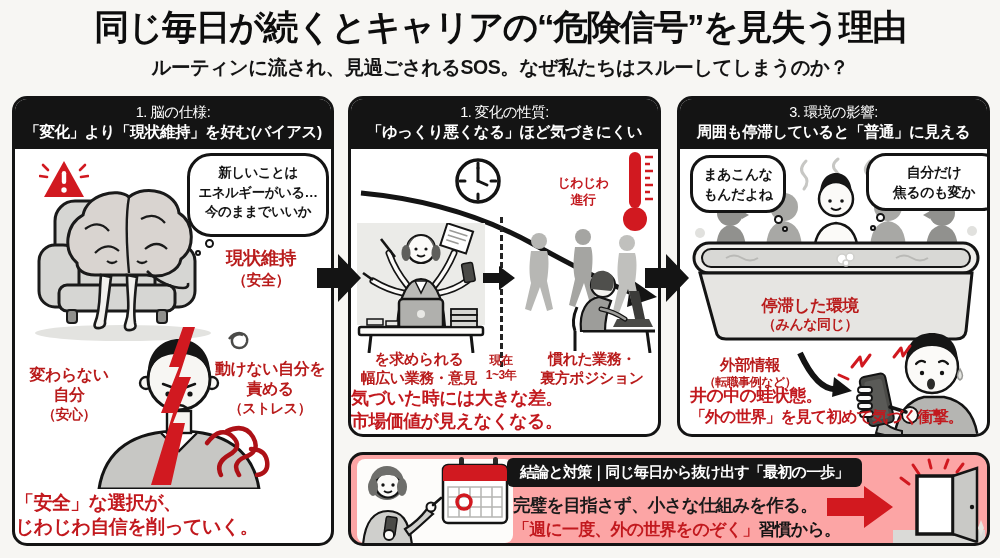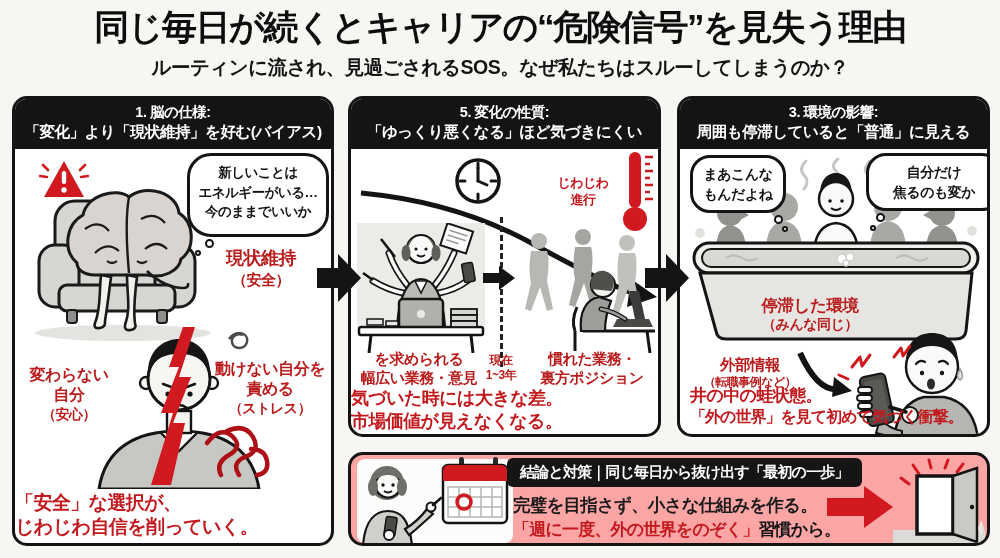--- a/index.html
+++ b/index.html
@@ -4,21 +4,21 @@
 <style>
   *{margin:0;padding:0;box-sizing:border-box}
   html,body{width:1000px;height:558px}
   body{background:#f7f6f3;font-family:"Liberation Sans","DejaVu Sans",sans-serif;color:#141414;overflow:hidden}
   .page{position:relative;width:1000px;height:558px}
   .abs{position:absolute}
   .title{position:absolute;top:4px;left:0;width:100%;text-align:center;font-size:35px;font-weight:700;letter-spacing:-1.5px;color:#0d0d0d}
   .subtitle{position:absolute;top:54px;left:0;width:100%;text-align:center;font-size:19.5px;font-weight:800;letter-spacing:-0.5px}
   .panel{position:absolute;background:#fff;border:3px solid #141414;border-radius:15px;overflow:hidden}
   .panel-head{background:#141414;color:#fff;text-align:center;padding:4px 2px 6px;line-height:1.32;letter-spacing:-0.5px}
-  .panel-head .l1{font-size:14.5px;font-weight:700}
+  .panel-head .l1{font-size:14.5px;font-weight:400}
   .panel-head .l2{font-size:15.5px;font-weight:700}
   .lbl{position:absolute;font-weight:700;text-align:center;letter-spacing:-0.5px;line-height:1.28;color:#b91c1c}
   .red{color:#c2191e}
   .concl{position:absolute;font-weight:800;text-align:left;color:#c2191e;letter-spacing:-0.6px;line-height:1.28}
   .thought{position:absolute;background:#fff;border:3px solid #141414;border-radius:24px;text-align:center;font-weight:700;letter-spacing:-0.5px;z-index:4}
   .tail{position:absolute;background:#fff;border:2.5px solid #141414;border-radius:50%;z-index:4}
   .dash-v{position:absolute;border-left:3px dashed #232323}
   .badge{position:absolute;background:#151515;color:#fff;font-weight:700;border-radius:6px;white-space:nowrap;font-size:15px;letter-spacing:-0.8px;padding:5px 13px}
   .footer-panel{background:#fca5a5}
   svg{display:block}
@@ -118,21 +118,21 @@
     </div>
 
     <div class="concl" style="left:0;top:392px;width:100%;font-size:19px">
       <div>「安全」な選択が、</div>
       <div>じわじわ自信を削っていく。</div>
     </div>
   </div>
 
   <div class="panel" style="left:348px;top:96px;width:313px;height:341px">
     <div class="panel-head">
-      <div class="l1">5. 変化の性質:</div>
+      <div class="l1">1. 変化の性質:</div>
       <div class="l2">「ゆっくり悪くなる」ほど気づきにくい</div>
     </div>
 
     <svg class="abs" style="left:4px;top:84px" width="302" height="136" viewBox="0 0 302 136">
       <path d="M6 10 C 70 16 130 34 180 62 C 222 85 260 104 280 111" fill="none" stroke="#141414" stroke-width="5"></path>
       <polygon points="276,96 302,114 272,124" fill="#141414"></polygon>
     </svg>
 
     <svg class="abs" style="left:102px;top:57px" width="50" height="50" viewBox="0 0 50 50">
       <circle cx="25" cy="25" r="21" fill="#fff" stroke="#141414" stroke-width="3.5"></circle>

